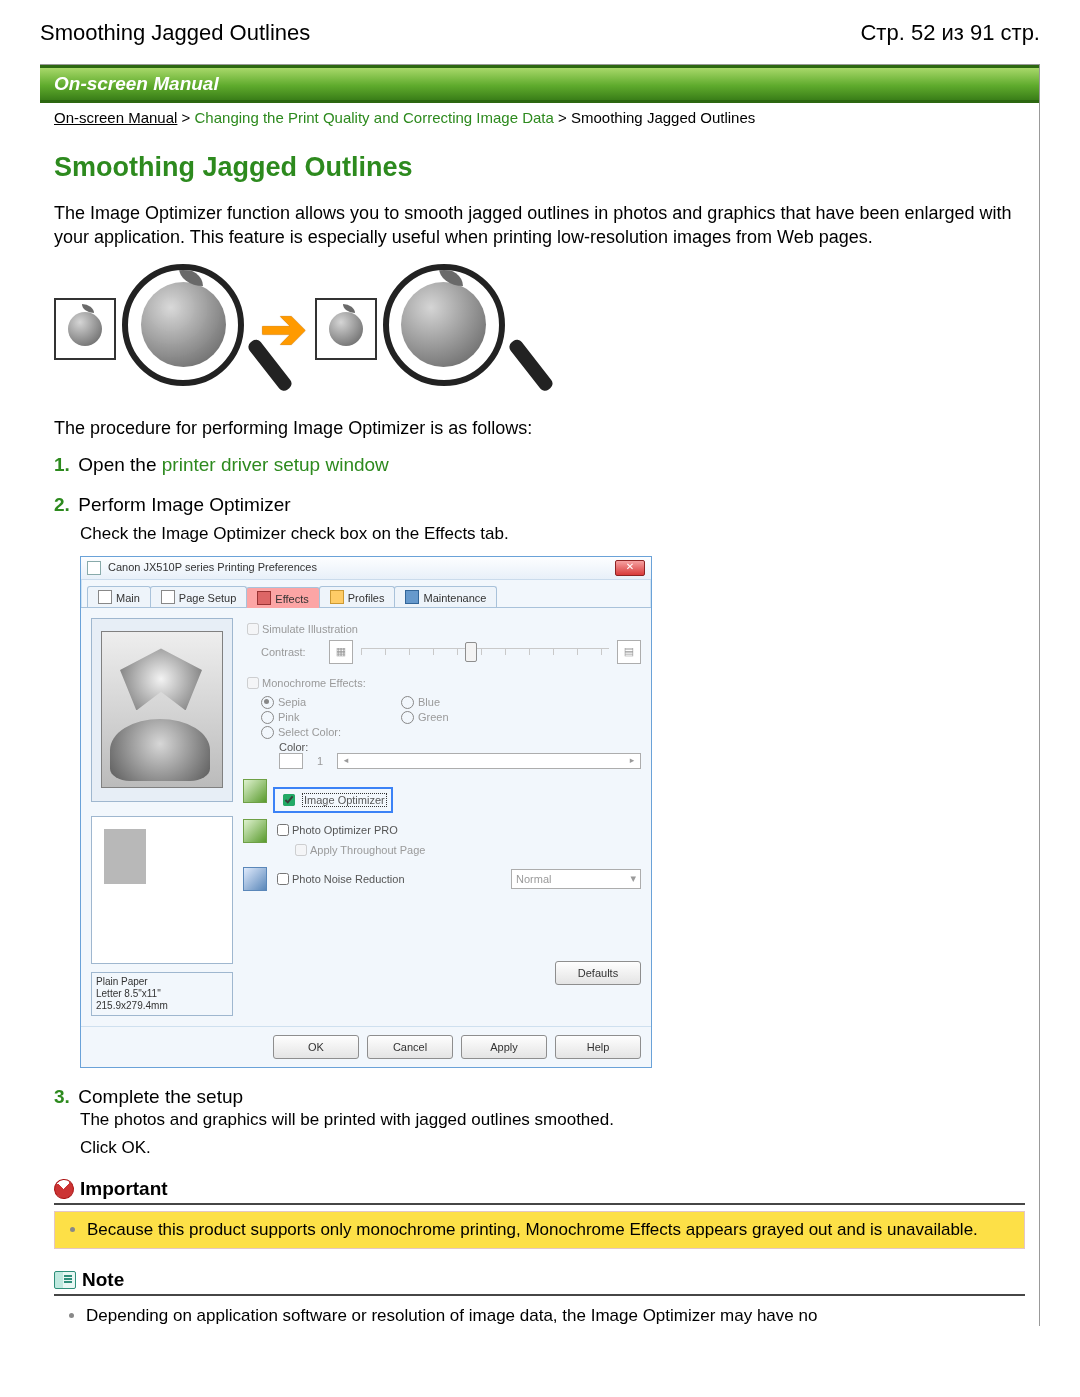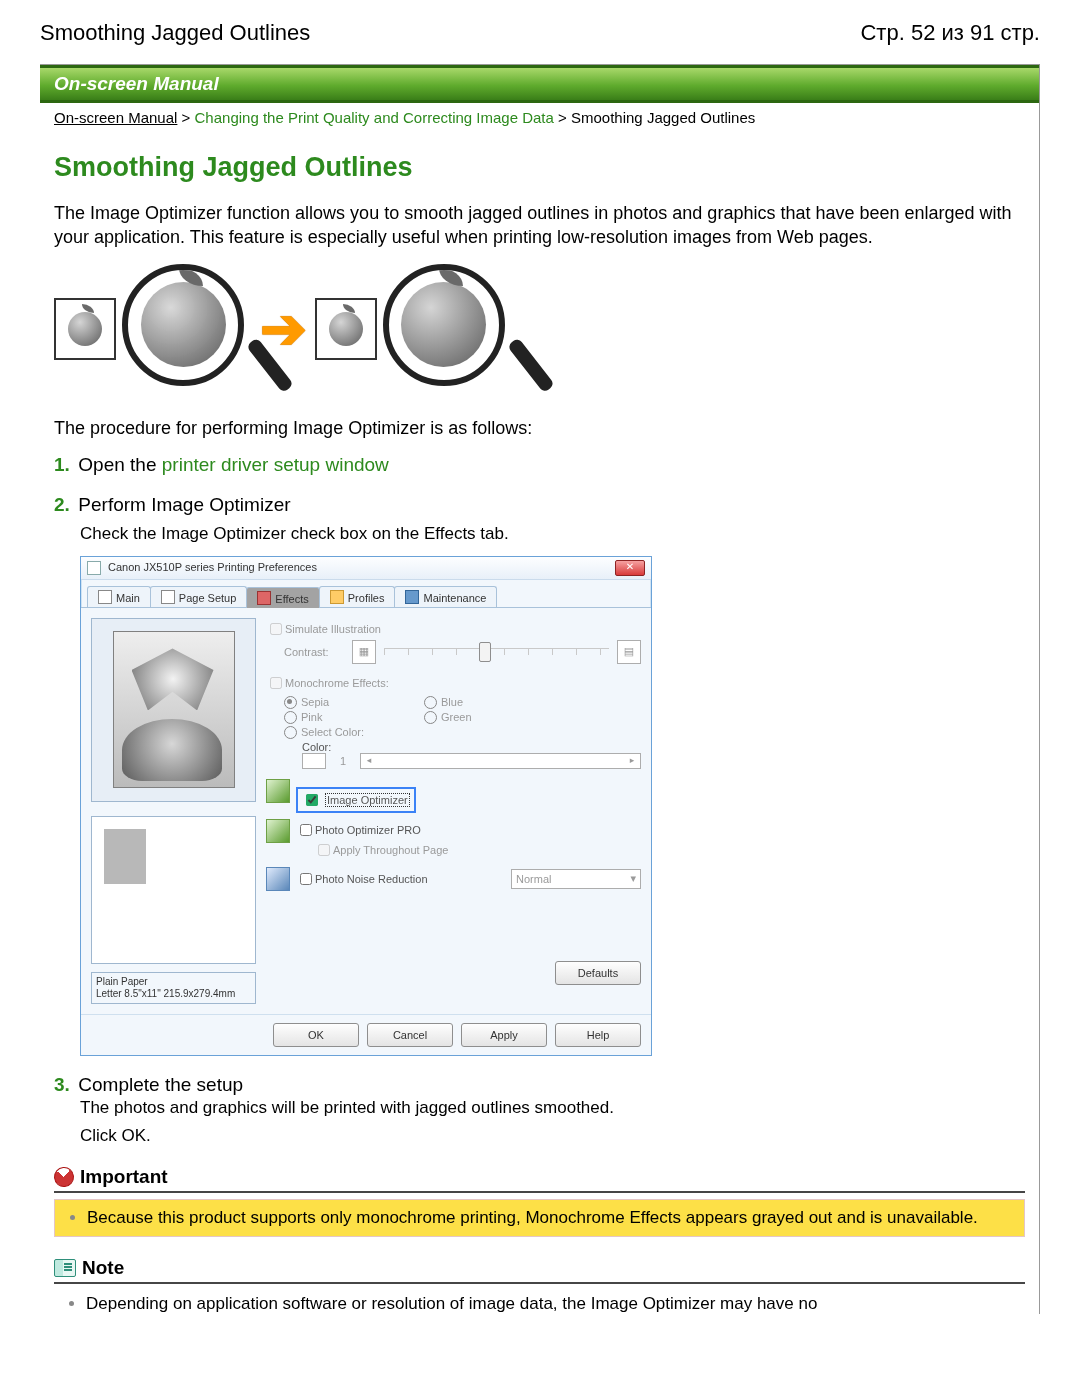--- a/index.html
+++ b/index.html
@@ -170,29 +170,29 @@
   }
   .tab{
     padding:3px 10px;
     border:1px solid #a9c2da;
     border-bottom:none;
     background:#eef4fa;
     margin-right:-1px;
     display:flex;align-items:flex-end;gap:4px;
     border-top-left-radius:3px;border-top-right-radius:3px;
   }
-  .tab.active{ background:#a3a3a3; position:relative; top:1px; }
+  .tab.active{ background:#fca5a5; position:relative; top:1px; }
   .tab .ico{ width:12px;height:12px; display:inline-block;}
   .dlg-body{
     display:flex;
     padding:10px;
     gap:10px;
     background:#f2f7fc;
   }
-  .left-col{ width:165px; }
+  .left-col{ width:142px; }
   .preview1{
     border:1px solid #9fb7cf;
     background:#e7eef6;
     padding:6px;
     height:170px;
     display:flex;align-items:center;justify-content:center;
   }
   .butterfly{
     width:120px;height:155px;
     background: linear-gradient(#eee,#bbb);

